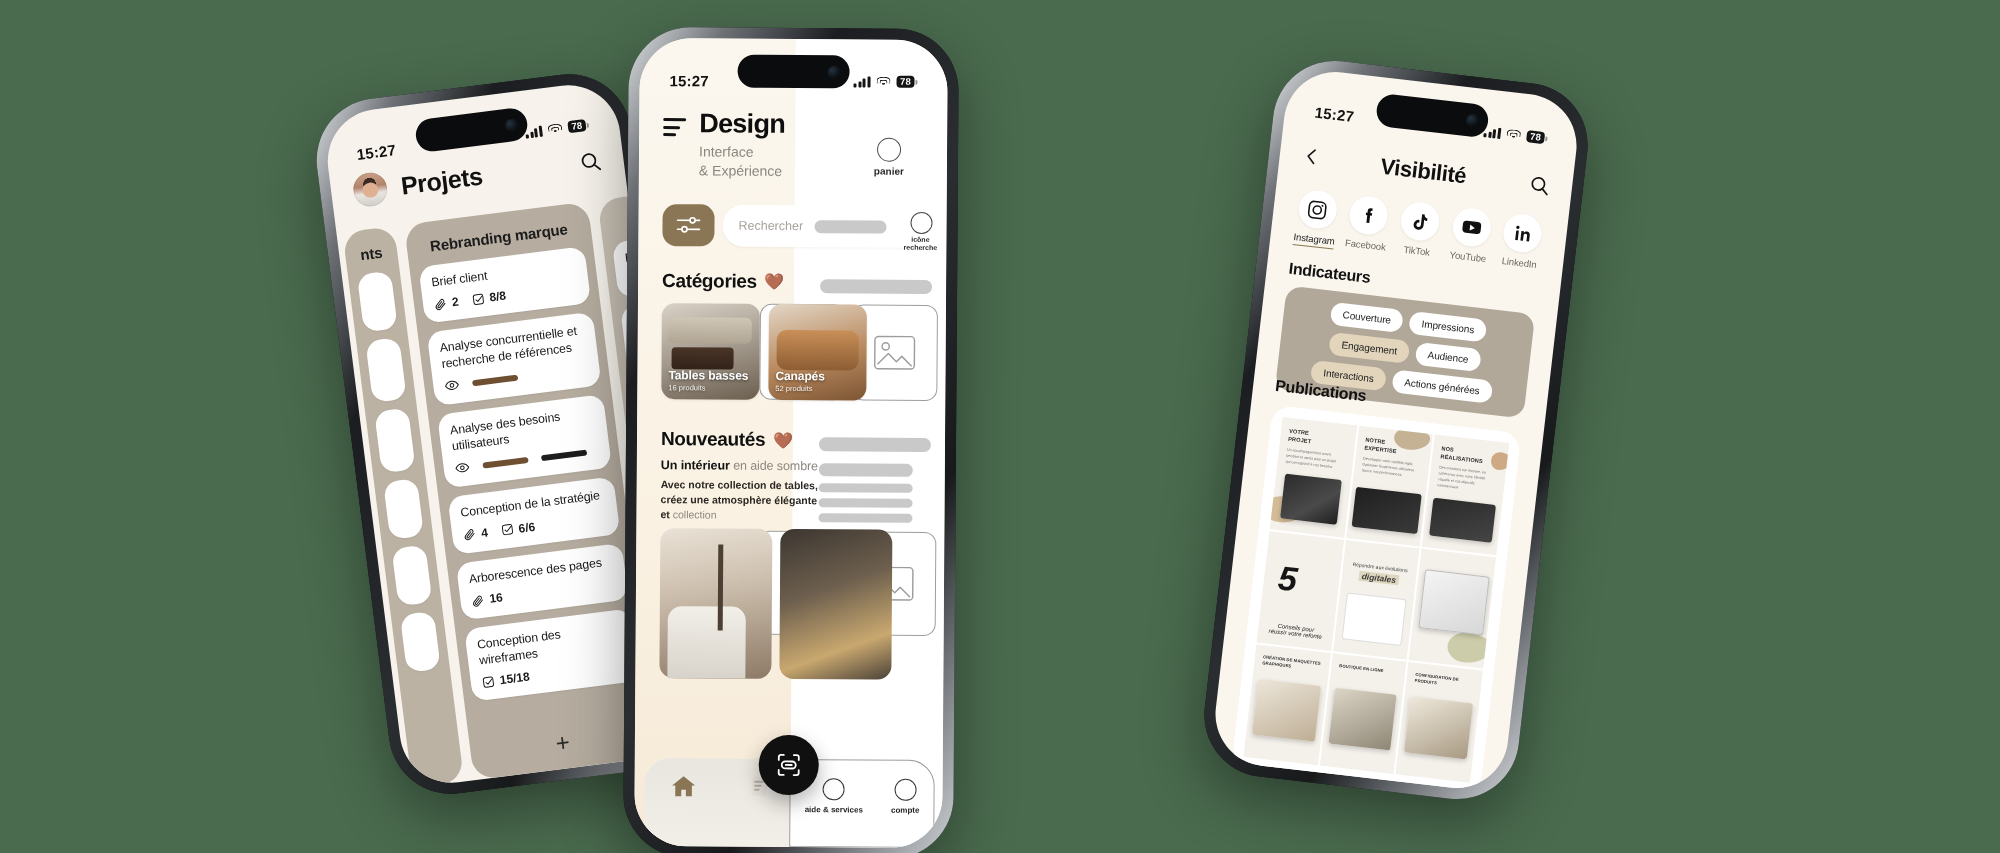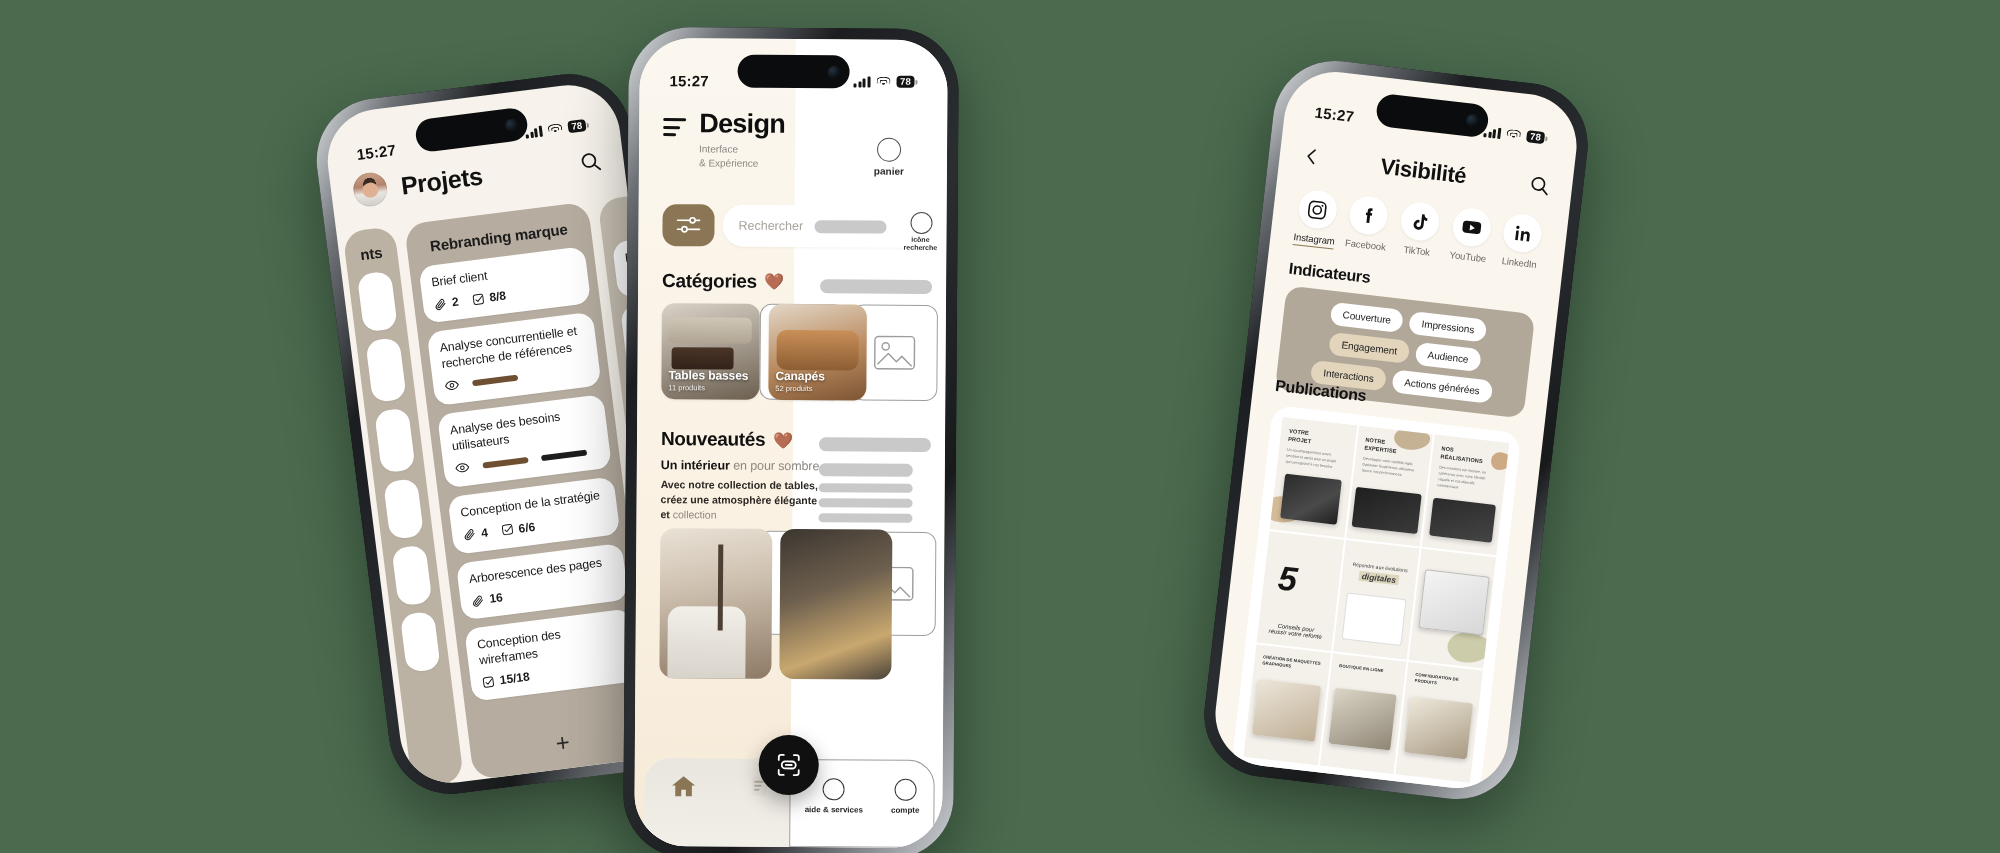--- a/index.html
+++ b/index.html
@@ -117,21 +117,21 @@
   #phone2 .screen { background:#fbf7ef; }
   .p2-split { position:absolute; inset:0; display:flex; }
   .p2-left  { width:50.5%; background:linear-gradient(180deg,#fbf7ef 0%,#faf1e2 62%,#f6ead7 100%); position:relative; overflow:hidden; }
   .p2-right { width:49.5%; background:#ffffff; position:relative; overflow:hidden; }
 
   .p2-head { position:absolute; top:72px; left:24px; display:flex; align-items:flex-start; gap:13px; z-index:6;}
   .burger { margin-top:8px; display:flex;flex-direction:column;gap:4.5px; }
   .burger i{display:block;height:3px;background:#121212;border-radius:2px}
   .burger i:nth-child(1){width:23px}.burger i:nth-child(2){width:17px}.burger i:nth-child(3){width:13px}
   .p2-brand { font-size:27px;font-weight:700;color:#0e0e0e;letter-spacing:-.7px;line-height:1; }
-  .p2-sub { font-size:10px;color:#8a8780;line-height:1.35;margin-top:5px;font-weight:500; }
+  .p2-sub { font-size:14px;color:#8a8780;line-height:1.35;margin-top:5px;font-weight:500; }
 
   .p2-filter{
     position:absolute; top:166px; left:24px; width:52px;height:42px;border-radius:14px;
     background:#8a7654; display:flex;align-items:center;justify-content:center; z-index:6;
   }
   .p2-searchbar{
     position:absolute; top:166px; left:84px; right:22px; height:42px; border-radius:22px;
     background:#fff; display:flex;align-items:center; padding:0 16px; z-index:5;
     box-shadow:0 1px 3px rgba(0,0,0,.05);
   }
@@ -495,21 +495,21 @@
       <div class="p2-sec-title" id="p2t1">
         <span>Catégories</span>
         <span class="emoji">🤎</span>
       </div>
       <div class="wf-line" style="right:14px;top:240px;width:112px;height:14px"></div>
 
       <div class="p2-cards">
         <div class="pcard a">
           <div class="pc-label">
             <b>Tables basses</b>
-            <span>11 produits</span>
+            <span>16 produits</span>
           </div>
         </div>
         <div class="pcard b">
           <div class="pc-label">
             <b>Canapés</b>
             <span>52 produits</span>
           </div>
         </div>
       </div>
 
@@ -534,21 +534,21 @@
 
       <div class="p2-sec-title" id="p2t2">
         <span>Nouveautés</span>
         <span class="emoji">🤎</span>
       </div>
       <div class="wf-line" style="right:14px;top:398px;width:112px;height:14px"></div>
 
       <div class="p2-promo">
         <div class="promo-h">
           <b>Un intérieur</b>
-          <span>en pour sombre</span>
+          <span>en aide sombre</span>
         </div>
         <div class="promo-p">
           <span>Avec notre collection de tables,</span><br>
           <span>créez une atmosphère élégante</span><br>
           <span>et</span>
           <span class="lt">collection</span>
         </div>
       </div>
       <div class="wf-line" style="right:32px;top:424px;width:94px;height:13px"></div>
       <div class="wf-line" style="right:32px;top:444px;width:94px;height:9px"></div>

